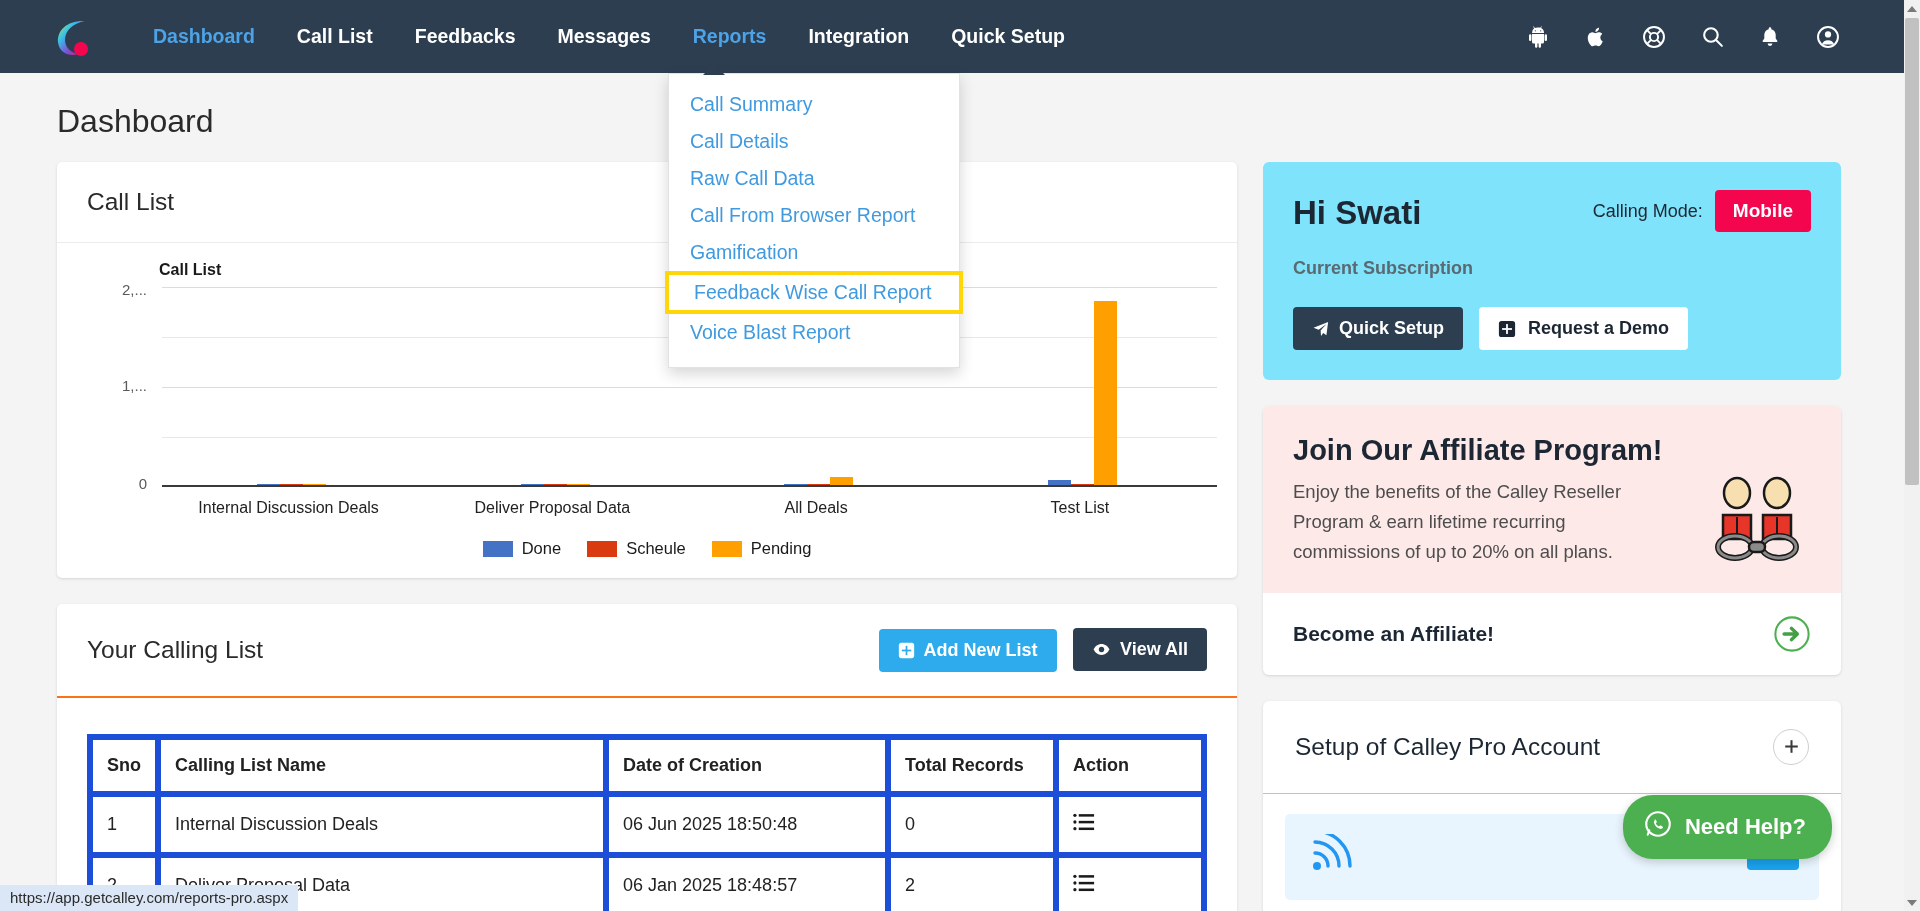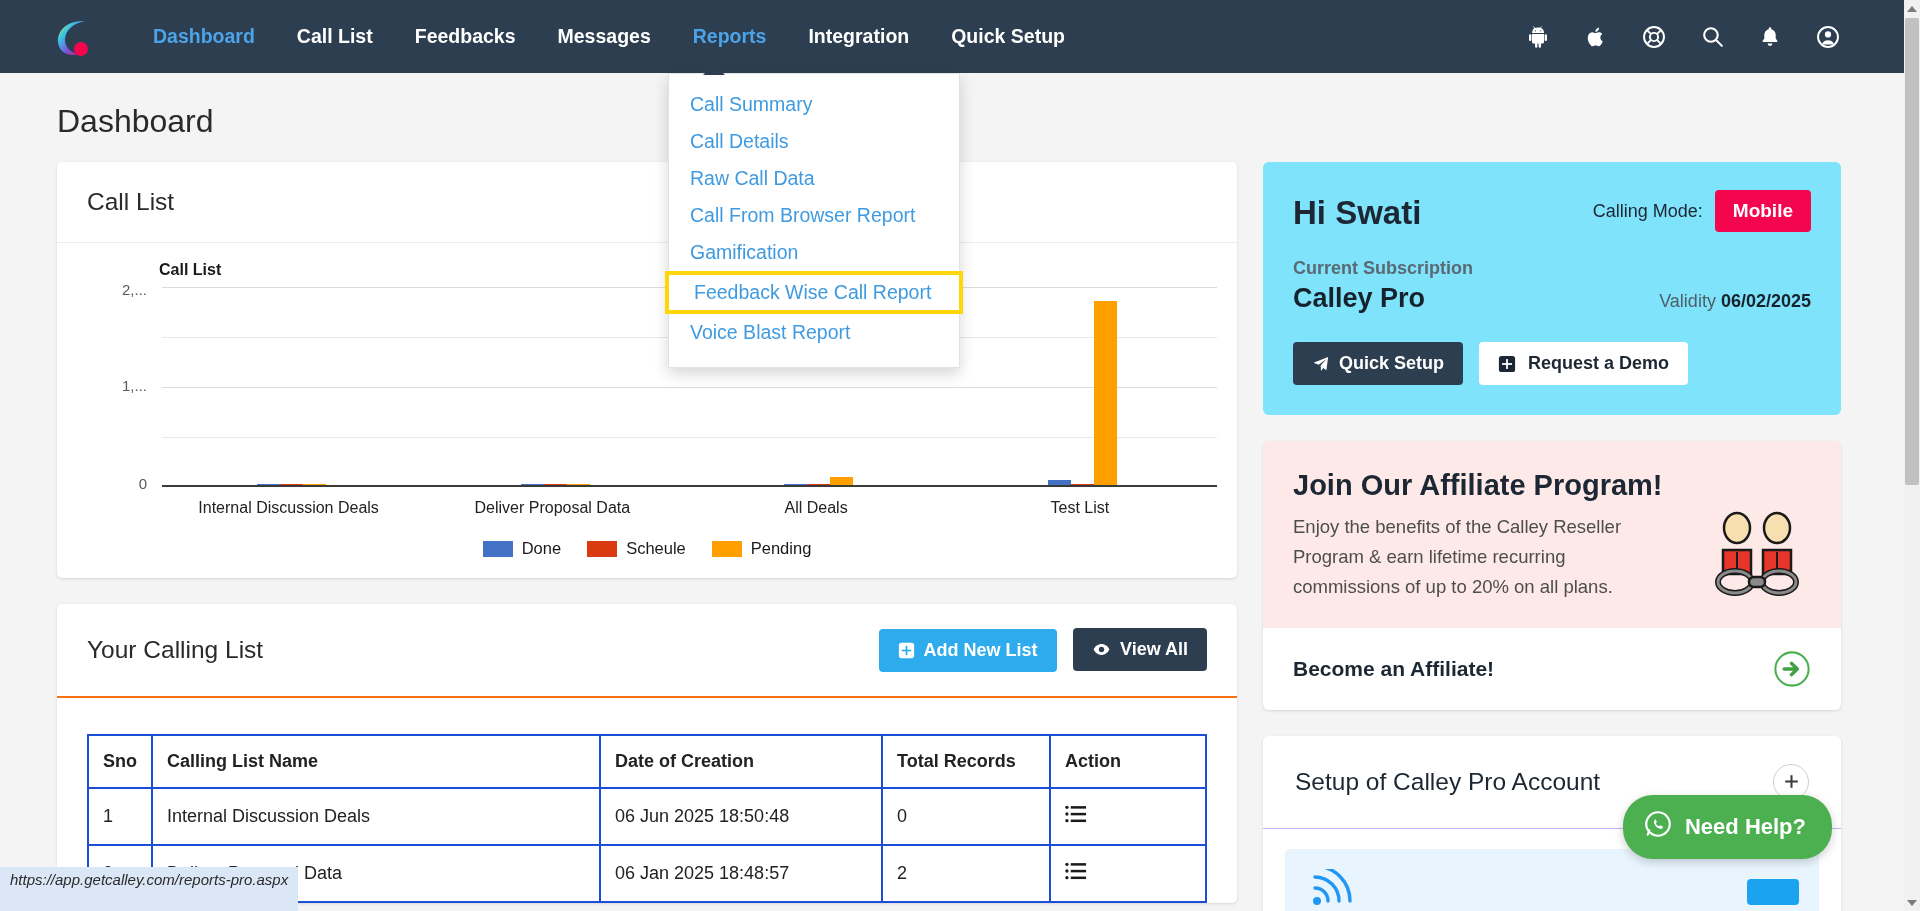--- a/index.html
+++ b/index.html
@@ -132,21 +132,21 @@
     font-size: 18px; font-weight: bold; color: #fff;
     border: none; border-radius: 4px; padding: 11px 19px;
     cursor: pointer; font-family: "Liberation Sans", sans-serif;
   }
   .btn-blue { background: #2eabec; }
   .btn-dark { background: #2c3e50; margin-left: 12px; }
   .btn svg { display:block; }
 
   .tbl { width: calc(100% - 60px); margin: 36px 30px 0 30px; border-collapse: collapse; }
   .tbl th, .tbl td {
-    border: 2px solid #1d4ed8; text-align: left;
+    border: 6px solid #1d4ed8; text-align: left;
     padding: 15px 14px; font-size: 18px; color: #222;
   }
   .tbl th { font-weight: bold; }
   .tbl td { font-weight: normal; }
   .col-sno { width: 56px; }
   .col-name { width: 448px; }
   .col-date { width: 282px; }
   .col-rec { width: 168px; }
   .action-icon { display:inline-block; }
 
@@ -206,22 +206,22 @@
     background: #4caf50; color: #fff; border-radius: 30px;
     padding: 14px 26px 14px 20px; display: flex; align-items: center; gap: 12px;
     font-size: 22px; font-weight: bold; cursor: pointer;
     box-shadow: 0 3px 10px rgba(0,0,0,.2); z-index: 70;
   }
 
   
   .statusbar {
     position: absolute; left: 0; bottom: 0;
     background: #dbe7f7; color: #2b2b2b;
-    font-size: 15px; padding: 4px 10px 23px 10px;
-    z-index: 80; white-space: nowrap; font-style: italic;
+    font-size: 15px; padding: 4px 10px 5px 10px;
+    z-index: 80; white-space: nowrap;
   }
 
   
   .scrollbar { position: absolute; top: 0; right: 0; width: 16px; height: 911px; background: #f1f1f1; z-index: 90; }
   .sb-arrow { width: 16px; height: 17px; display:flex; align-items:center; justify-content:center; cursor: pointer; }
   .sb-arrow.top { position:absolute; top:0; }
   .sb-arrow.bottom { position:absolute; bottom:0; }
   .sb-thumb { position: absolute; top: 18px; left: 1px; width: 14px; height: 467px; background: #c1c1c1; border-radius: 2px; cursor: pointer; }
   .tri { width:0;height:0;border-left:5px solid transparent;border-right:5px solid transparent; }
   .tri.up { border-bottom:6px solid #7a7a7a; }
@@ -458,27 +458,20 @@
 
       <div class="greet-card">
         <div class="greet-top">
           <span class="greet-hi">Hi Swati</span>
           <span class="greet-mode-wrap">
             <span class="greet-mode-label">Calling Mode:</span>
             <span class="badge-mobile">Mobile</span>
           </span>
         </div>
         <div class="sub-label">Current Subscription</div>
-        <div class="sub-row">
-          <span class="sub-plan">Calley Pro</span>
-          <span class="sub-validity">
-            <span>Validity</span>
-            <b>06/02/2025</b>
-          </span>
-        </div>
         <div class="greet-btns">
           <button class="btn btn-quick">
             <svg width="18" height="18" viewBox="0 0 24 24" fill="#ffffff">
               <path d="M21.5 2.5 2 10.4l6.9 2.6 10.4-7.6-7.8 8.7.5 7.3 3-4.1 4.2 3 2.3-17.8z"></path>
             </svg>
             <span>Quick Setup</span>
           </button>
           <button class="btn btn-demo">
             <svg width="18" height="18" viewBox="0 0 20 20">
               <rect x="1" y="1" width="18" height="18" rx="3" fill="#1c2733"></rect>

